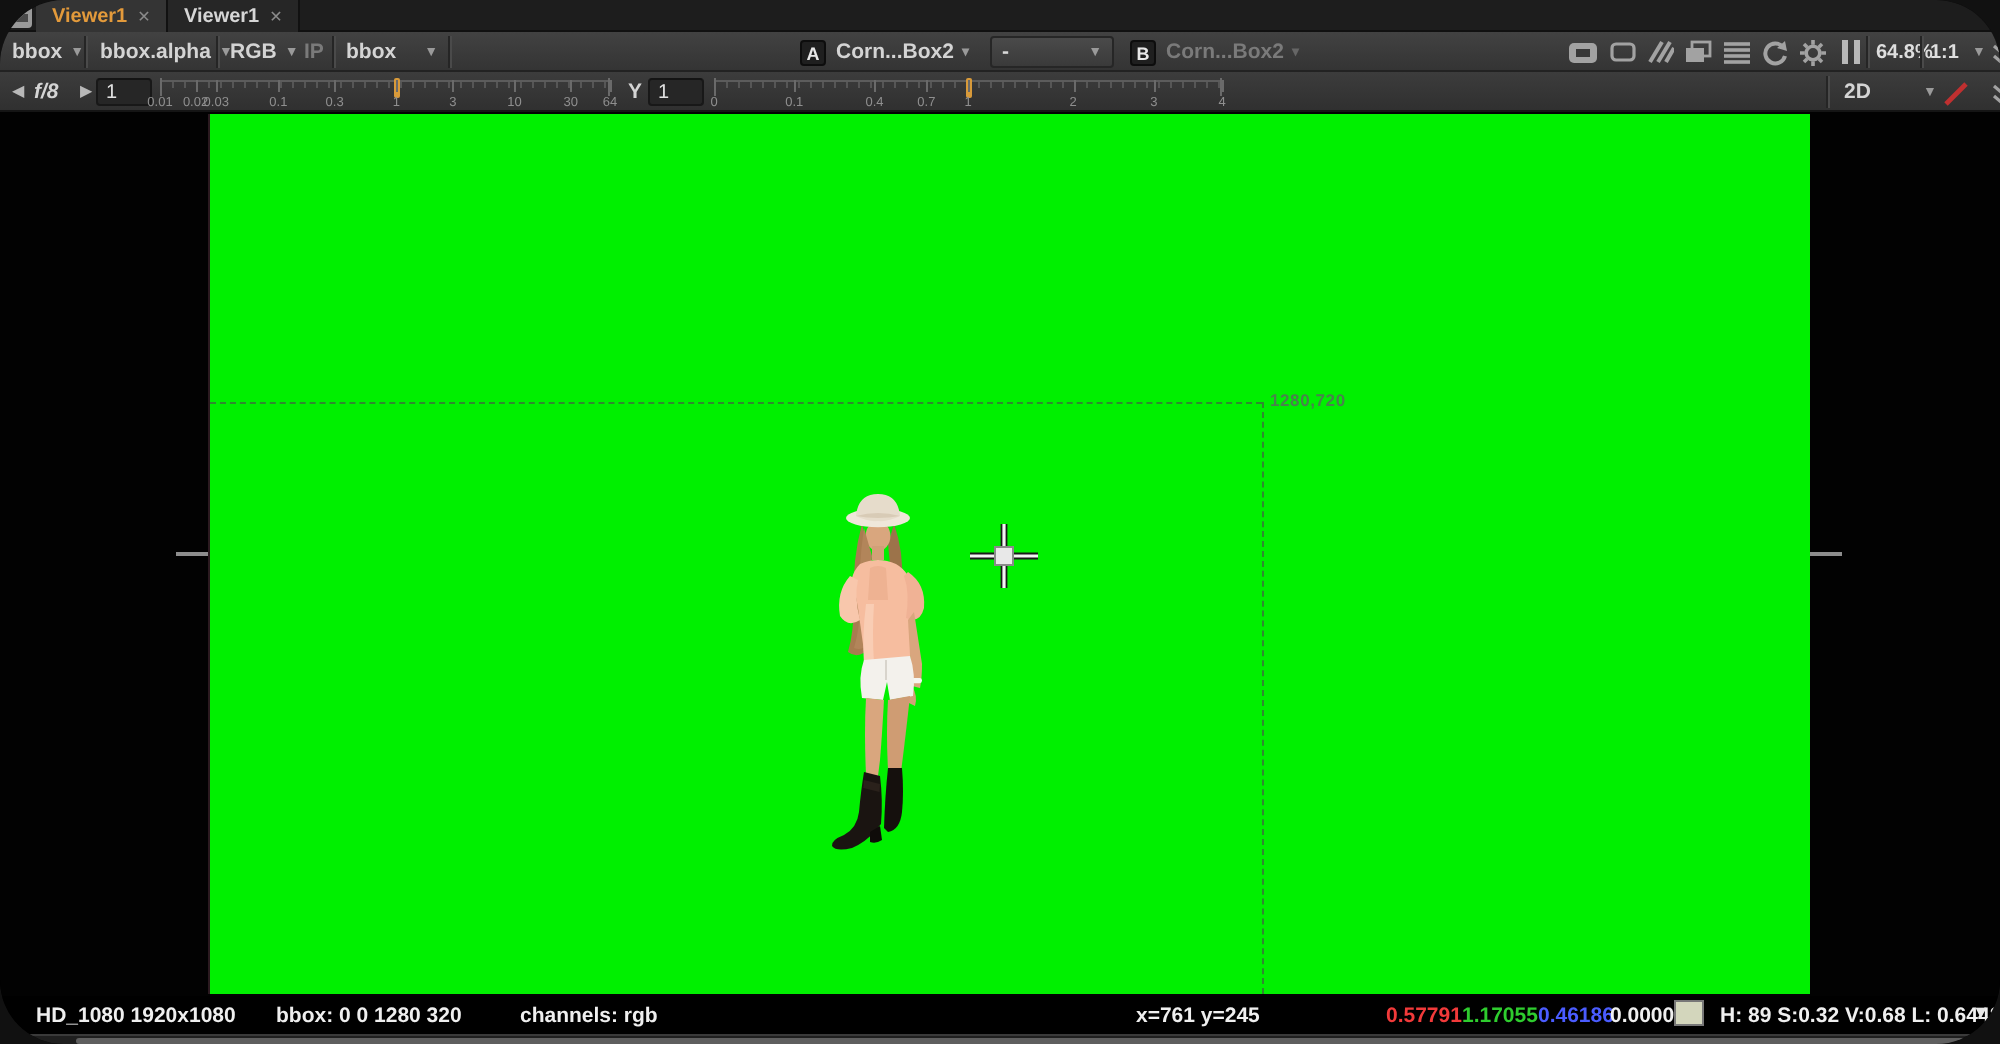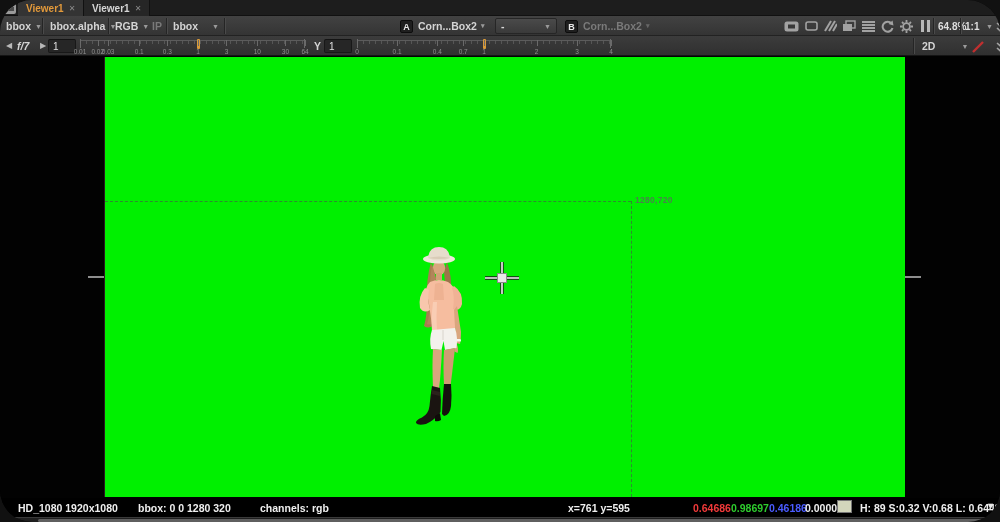--- a/index.html
+++ b/index.html
@@ -189,21 +189,21 @@
           <g fill="none" stroke="#a2a2a2" stroke-width="1.6">
             <polyline points="1,1 4.5,4 8,1"></polyline>
             <polyline points="1,6 4.5,9 8,6"></polyline>
           </g>
         </svg>
     </div>
   </div>
 
   <div class="toolbar2">
     <div class="arrowbtn" style="left:6px;">◀</div>
-    <div class="dd" style="left:17px; font-style:italic;">f/7</div>
+    <div class="dd" style="left:17px; font-style:italic;">f/8</div>
     <div class="arrowbtn" style="left:40px;">▶</div>
     <div class="inputbox" style="left:48px; width:28px;">1</div>
 
     <div class="slider" style="left:80px; width:225px;">
       <div class="track"></div>
       <div class="endbar" style="left:0;"></div>
       <div class="endbar" style="right:0;"></div>
       <div class="marker" id="gain-marker" style="left: 52.5%; background: rgb(216, 154, 58);"></div>
       <div class="tickwrap" style="position:absolute;left:0;right:0;top:0;height:17px;">
           <i class="tick-major" style="left: 0%;"></i>
@@ -337,23 +337,23 @@
     </div>
 
     <div class="sidetick" style="left:88px; top:220px;"></div>
     <div class="sidetick" style="left:905px; top:220px;"></div>
   </div>
 
   <div class="statusbar">
     <span style="left:18px;">HD_1080 1920x1080</span>
     <span style="left:138px;">bbox: 0 0 1280 320</span>
     <span style="left:260px;">channels: rgb</span>
-    <span style="left:568px;">x=761 y=595</span>
-    <span style="left: 693px; color: rgb(242, 58, 58);" id="val-r">0.64686</span>
-    <span style="left: 731px; color: rgb(46, 204, 46);" id="val-g">0.98697</span>
+    <span style="left:568px;">x=761 y=245</span>
+    <span style="left: 693px; color: rgb(242, 58, 58);" id="val-r">0.57791</span>
+    <span style="left: 731px; color: rgb(46, 204, 46);" id="val-g">1.17055</span>
     <span style="left: 769px; color: rgb(74, 92, 255);" id="val-b">0.46186</span>
     <span style="left:805px;">0.00000</span>
     <div class="swatch" id="swatch" style="background: rgb(211, 214, 188);"></div>
     <span style="left:860px;">H: 89 S:0.32 V:0.68  L: 0.64480</span>
     <div class="status-caret">▼</div>
   </div>
 
   <div class="bottomstrip">
     <div class="scrollbar"></div>
   </div>

